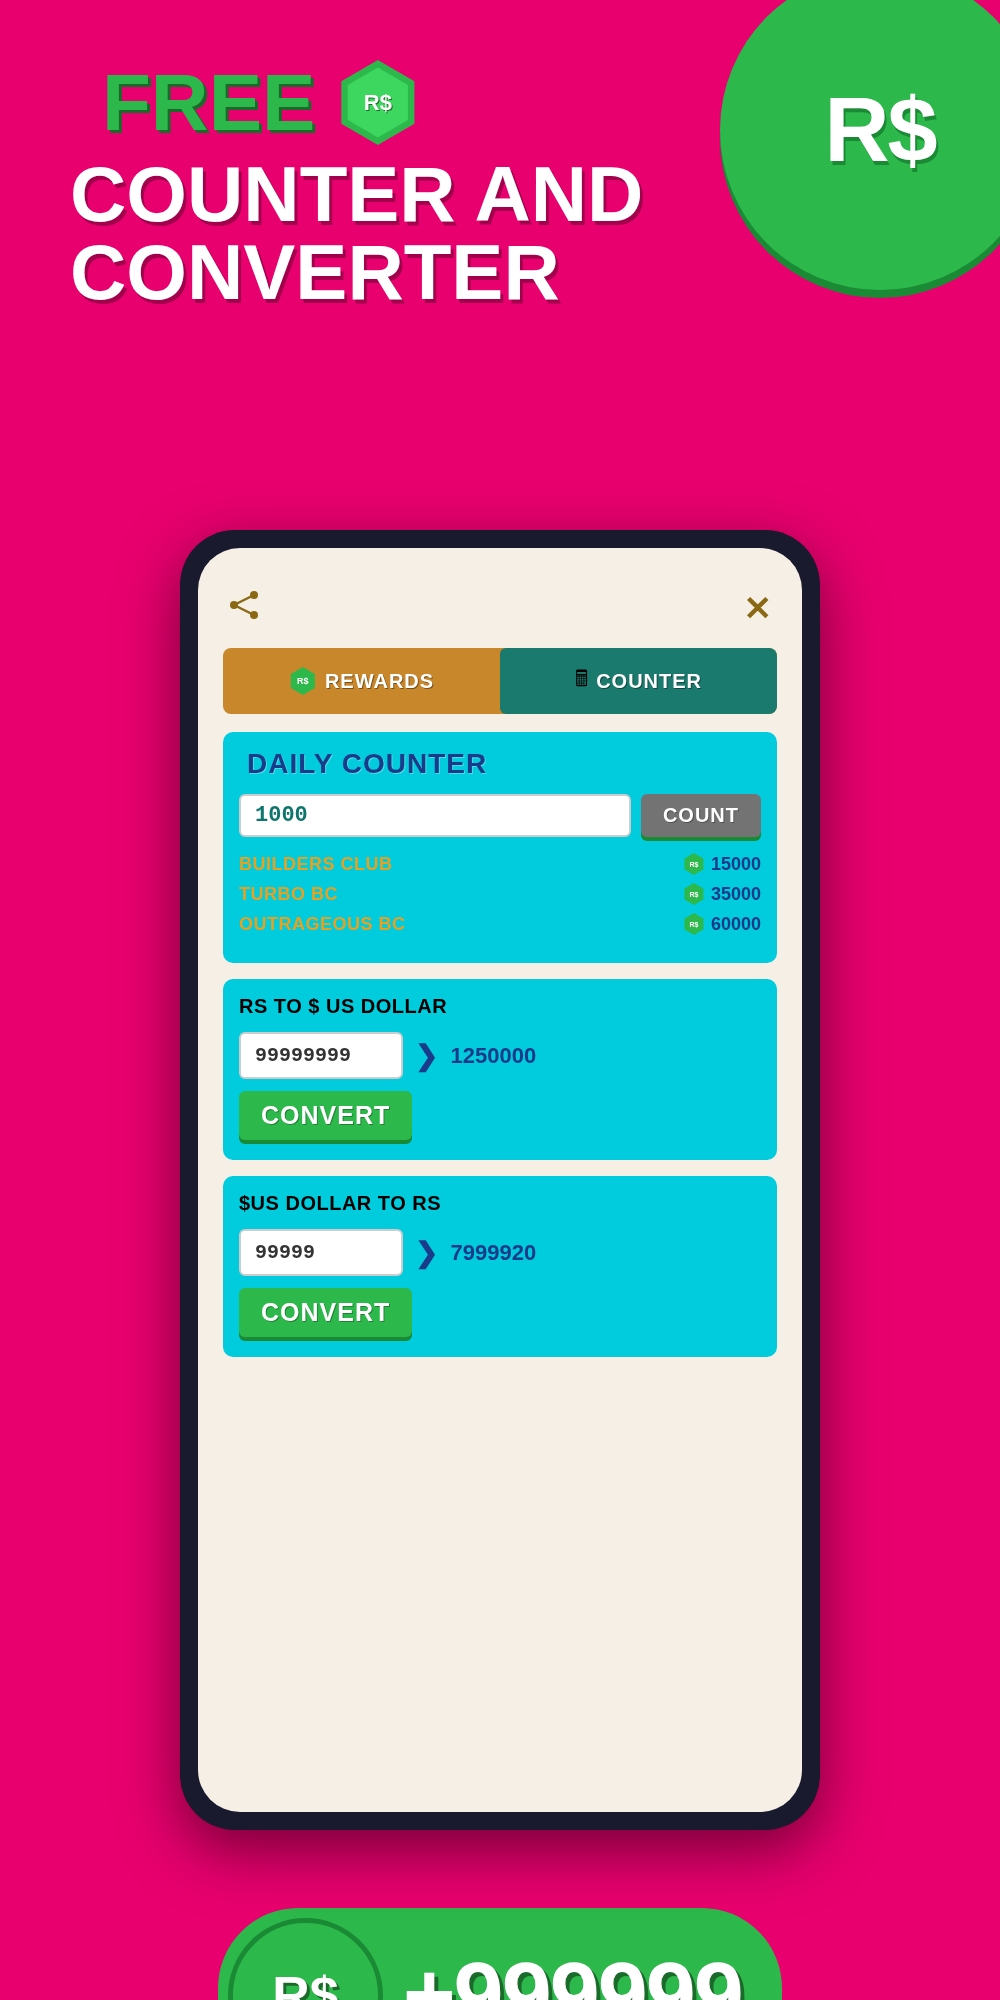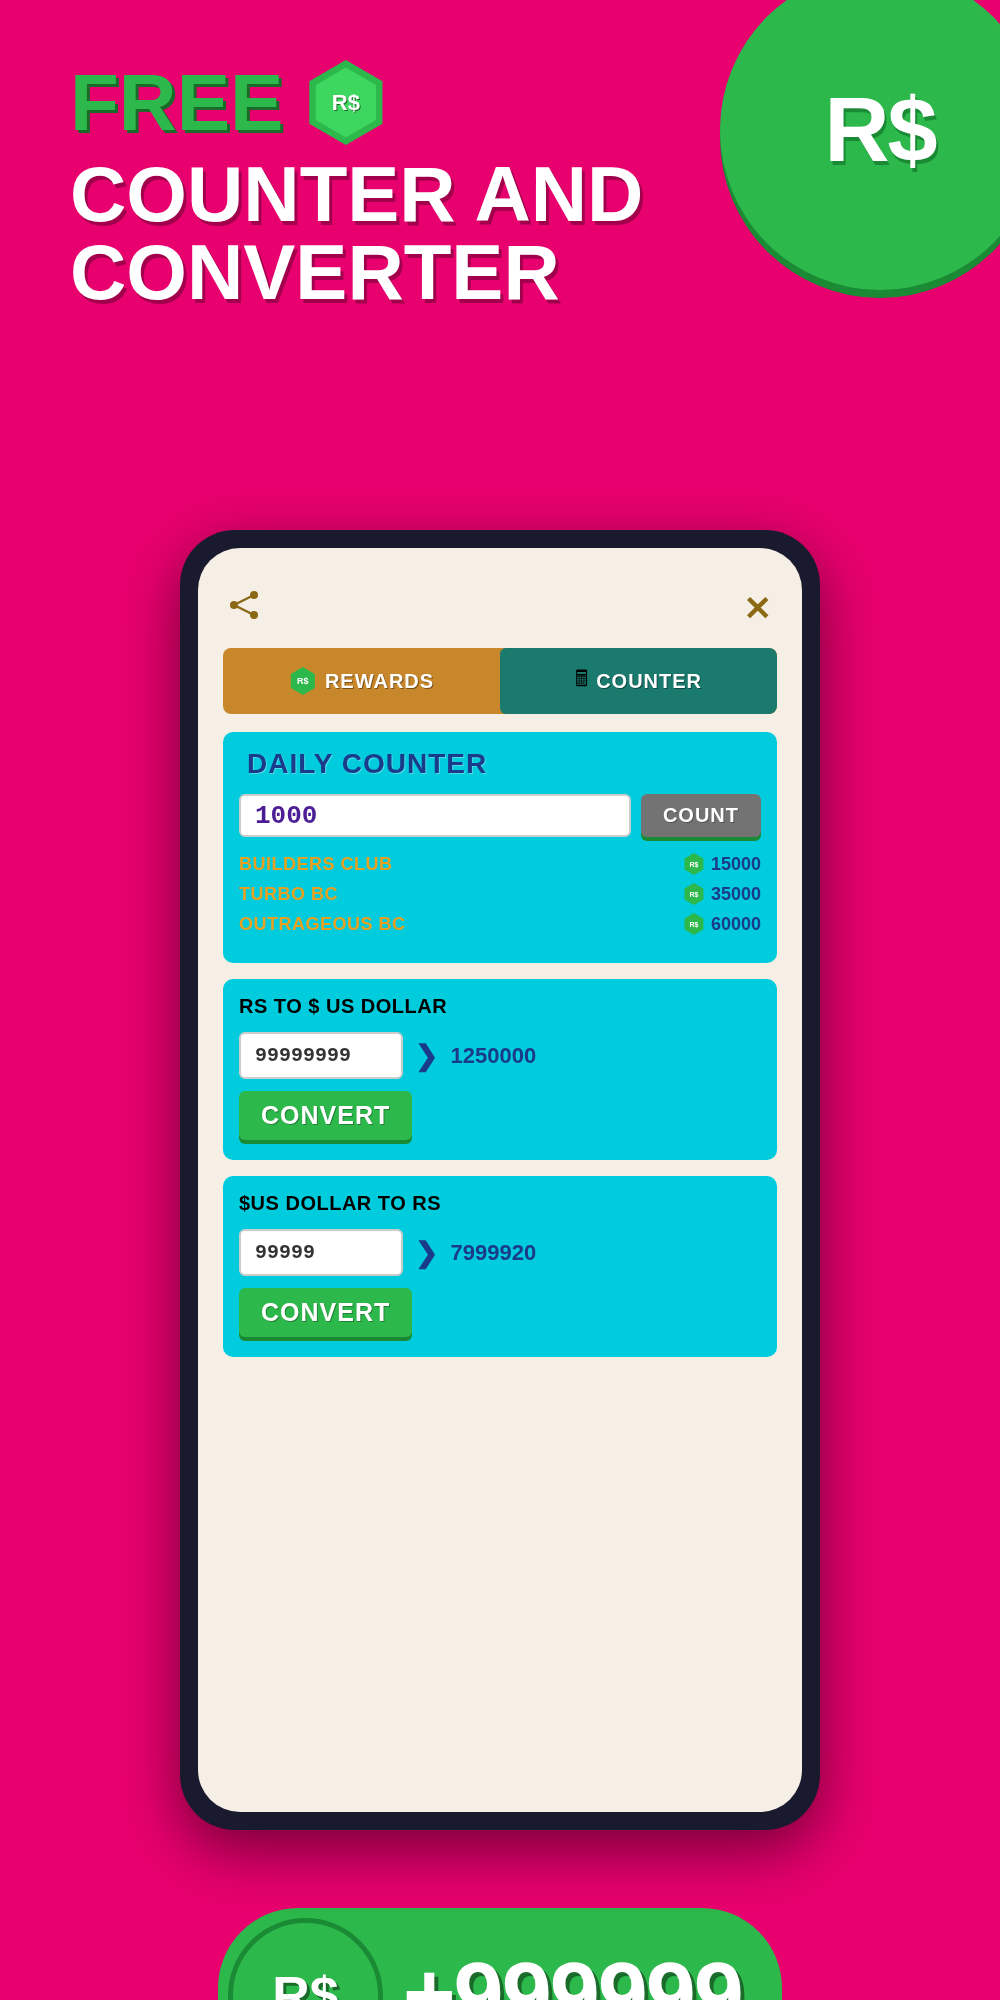--- a/index.html
+++ b/index.html
@@ -53,20 +53,21 @@
       gap: 20px;
       margin-bottom: 10px;
     }
 
     .free-text {
       font-size: 80px;
       font-weight: 900;
       color: #2db84b;
       line-height: 1;
       text-shadow: 3px 3px 0 #1a6b2a;
+      margin-left: 32px;
     }
 
     
     .rs-hex-small {
       width: 85px;
       height: 85px;
       background: #2db84b;
       clip-path: polygon(50% 0%, 93% 25%, 93% 75%, 50% 100%, 7% 75%, 7% 25%);
       display: flex;
       align-items: center;
@@ -237,23 +238,23 @@
       gap: 10px;
       margin-bottom: 16px;
     }
 
     .counter-input {
       flex: 1;
       background: white;
       border: 2px solid #ccc;
       border-radius: 6px;
       padding: 0 14px;
-      font-size: 26px;
+      font-size: 22px;
       font-weight: 700;
-      color: #4c1d95;
+      color: #0f766e;
       font-family: 'Courier New', monospace;
     }
 
     .count-button {
       background: #737373;
       border: none;
       border-radius: 6px;
       padding: 10px 22px;
       font-size: 20px;
       font-weight: 900;

